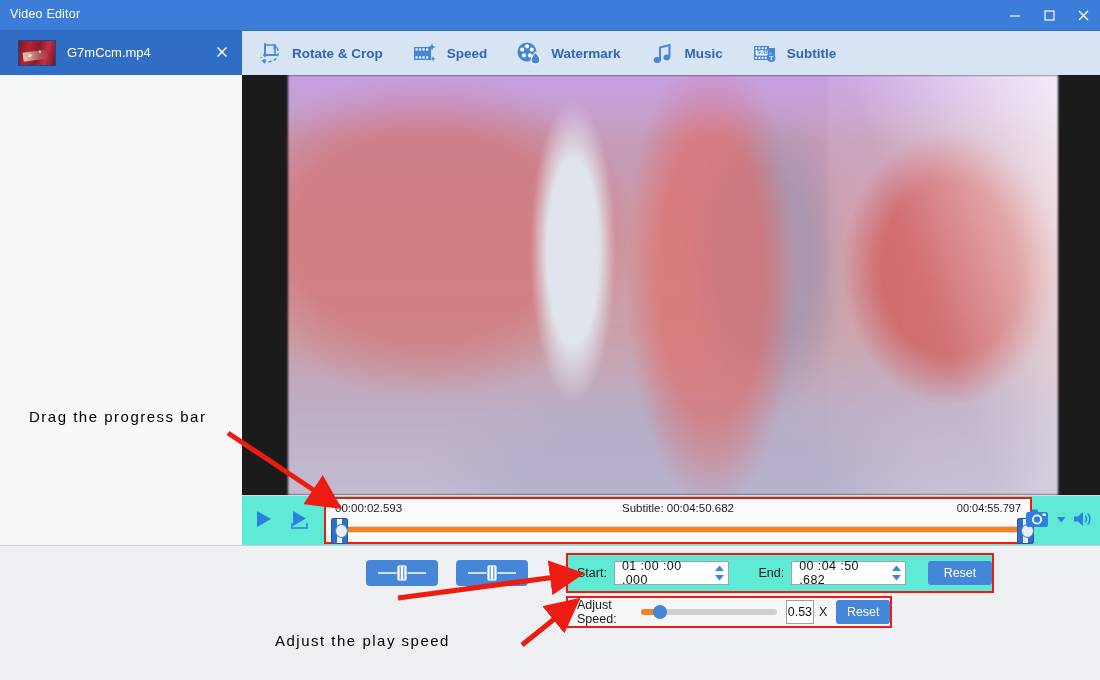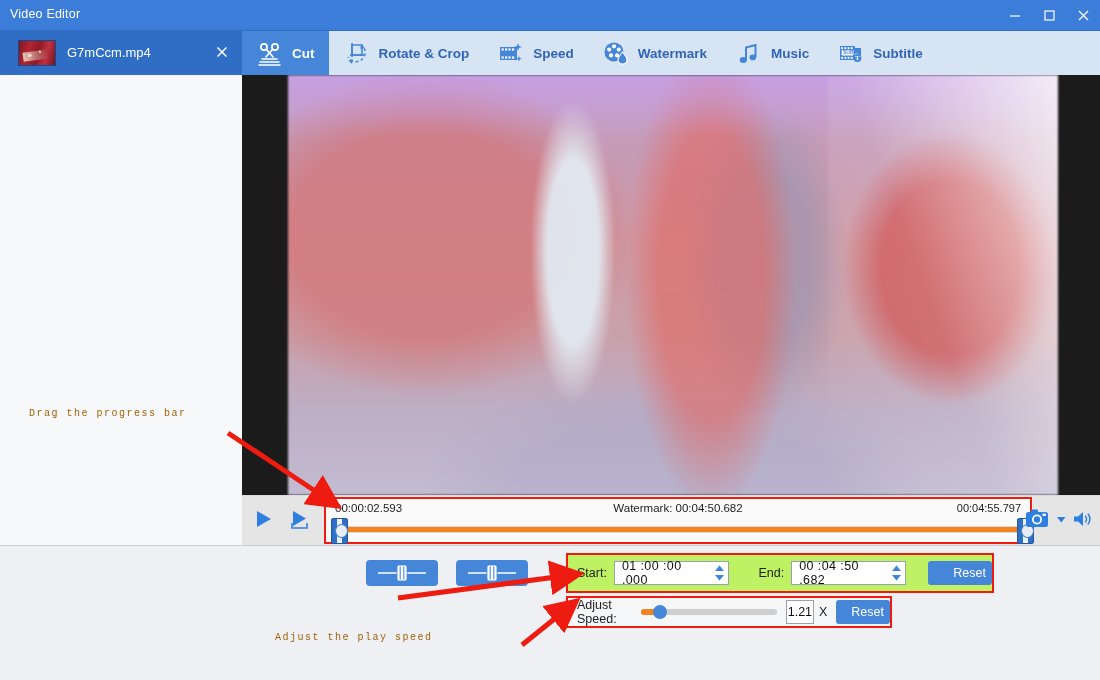--- a/index.html
+++ b/index.html
@@ -93,21 +93,21 @@
     background:linear-gradient(250deg,rgba(255,255,255,.80) 0%,rgba(255,255,255,.10) 55%,rgba(255,255,255,0) 100%);
   }
   .vframe .topglow{
     position:absolute;left:0;top:0;width:770px;height:60px;
     background:linear-gradient(180deg,rgba(196,150,228,.55),rgba(196,150,228,0));
   }
 
   
   .transport{
     position:absolute;left:242px;top:495px;width:858px;height:50px;
-    background:#e5e5e5;border-top:1px solid #d7dbe0;
+    background:#5eead4;border-top:1px solid #d7dbe0;
   }
   .playbtns{position:absolute;left:8px;top:10px;display:flex;align-items:center;gap:10px;}
   .pbtn{width:26px;height:26px;display:flex;align-items:center;justify-content:center;}
   .pbtn svg{display:block;}
 
   .progwrap{
     position:absolute;left:82px;top:1px;width:708px;height:47px;
     border:2px solid #ee1c10;background:#fafafa;box-sizing:border-box;
   }
   .timesrow{position:absolute;left:0;top:3px;width:100%;height:16px;}
@@ -144,57 +144,57 @@
   }
   .markerbtns{position:absolute;left:366px;top:14px;display:flex;gap:18px;}
   .mbtn{
     width:72px;height:26px;background:#4586d9;border-radius:4px;
     display:flex;align-items:center;justify-content:center;
   }
   .mbtn svg{display:block;}
 
   .timebox{
     position:absolute;left:566px;top:553px;width:428px;height:40px;
-    border:2px solid #ee1c10;background:#bef264;box-sizing:border-box;
+    border:2px solid #ee1c10;background:#5eead4;box-sizing:border-box;
     display:flex;align-items:center;
   }
   .lbl{font-size:12.5px;color:#222;margin-left:9px;}
   .spin{
     margin-left:7px;height:24px;background:#ffffff;border:1px solid #9aa2ad;
     display:flex;align-items:center;padding:0 3px 0 7px;box-sizing:border-box;
   }
   .spin .val{font-size:12.5px;color:#111;letter-spacing:.4px;font-family:"Liberation Sans",sans-serif;}
   .spin .arrows{margin-left:6px;display:flex;flex-direction:column;gap:2px;}
   .btn-blue{
     background:#4586d9;color:#fff;border:none;border-radius:3px;
     font-size:12.5px;font-family:"Liberation Sans",sans-serif;cursor:default;
   }
-  .resetbtn{width:66px;height:24px;text-align:right;}
+  .resetbtn{width:66px;height:24px;}
 
   .speedbox{
     position:absolute;left:566px;top:596px;width:326px;height:32px;
     border:2px solid #ee1c10;background:#f5f6f8;box-sizing:border-box;
     display:flex;align-items:center;
   }
   .srail{
     position:relative;margin-left:10px;width:196px;height:6px;
     background:#cfcfcf;border-radius:3px;
   }
   .srail .fill{position:absolute;left:0;top:0;width:16px;height:6px;background:#f58220;border-radius:3px;}
   .srail .sknob{position:absolute;left:12px;top:-4px;width:14px;height:14px;border-radius:50%;background:#4586d9;}
   .svalbox{
     margin-left:9px;width:38px;height:22px;background:#fff;border:1px solid #9aa2ad;
     display:flex;align-items:center;justify-content:center;font-size:12.5px;color:#111;
   }
   .sx{margin-left:5px;font-size:12.5px;color:#222;}
 
   
   .anno{
-    position:absolute;color:#a16207;font-size:10px;letter-spacing:1.5px;
-    font-family:Liberation Mono, monospace;white-space:nowrap;
+    position:absolute;color:#000000;font-size:15px;letter-spacing:1.5px;
+    font-family:Liberation Sans, sans-serif;white-space:nowrap;
   }
   .a1{left:29px;top:408px;}
   .a2{left:185px;top:586px;}
   .a3{left:275px;top:632px;}
   .arrowsvg{position:absolute;pointer-events:none;}
 </style>
 </head>
 <body>
 
 <div class="app">
@@ -229,32 +229,20 @@
       <div class="tabclose">
         <svg width="16" height="16" viewBox="0 0 16 16">
             <line x1="3.5" y1="3.5" x2="12.5" y2="12.5" stroke="#ffffff" stroke-width="1.5"></line>
             <line x1="12.5" y1="3.5" x2="3.5" y2="12.5" stroke="#ffffff" stroke-width="1.5"></line>
           </svg>
       </div>
     </div>
 
     <div class="toolbar">
 
-      <div class="ttab active">
-        <span class="tico">
-          <svg width="28" height="28" viewBox="0 0 28 28">
-            <circle cx="8" cy="7" r="3.1" fill="none" stroke="#ffffff" stroke-width="1.7"></circle>
-            <circle cx="19" cy="7" r="3.1" fill="none" stroke="#ffffff" stroke-width="1.7"></circle>
-            <line x1="10.3" y1="9.2" x2="17.5" y2="17.5" stroke="#ffffff" stroke-width="1.7"></line>
-            <line x1="16.7" y1="9.2" x2="9.5" y2="17.5" stroke="#ffffff" stroke-width="1.7"></line>
-            <path d="M6 19 H21 M4 22 H23 M3 25 H24" stroke="#ffffff" stroke-width="1.6" fill="none" stroke-linecap="round"></path>
-          </svg>
-        </span>
-        <span>Cut</span>
-      </div>
 
       <div class="ttab">
         <span class="tico">
           <svg width="28" height="28" viewBox="0 0 28 28">
             <path d="M9 5 h10 v10 h-10 z" fill="none" stroke="#4586d9" stroke-width="1.6"></path>
             <line x1="9" y1="3" x2="9" y2="17" stroke="#4586d9" stroke-width="1.6"></line>
             <line x1="7" y1="15" x2="21" y2="15" stroke="#4586d9" stroke-width="1.6"></line>
             <path d="M21 8 a9 9 0 0 1 -16 9" fill="none" stroke="#4586d9" stroke-width="1.5" stroke-dasharray="3 2.5"></path>
             <path d="M18 4 l3.5 3.6 l-4.2 1.4 z" fill="#4586d9"></path>
             <path d="M9 24 l-3.6 -3.6 l4.3 -1.3 z" fill="#4586d9"></path>
@@ -365,21 +353,21 @@
       <div class="pbtn">
         <svg width="18" height="18" viewBox="0 0 18 18">
             <rect x="3" y="4" width="11" height="11" fill="#2f7fe0"></rect>
           </svg>
       </div>
     </div>
 
     <div class="progwrap">
       <div class="timesrow">
         <span class="t-left">00:00:02.593</span>
-        <span class="t-mid">Watermark: 00:04:50.682</span>
+        <span class="t-mid">Subtitle: 00:04:50.682</span>
         <span class="t-right">00:04:55.797</span>
       </div>
       <div class="trackbase"></div>
       <div class="track"></div>
       <div class="handle left">
           <span class="knob"></span>
         </div>
       <div class="handle right">
           <span class="knob"></span>
         </div>
@@ -460,21 +448,21 @@
     </span>
     <button class="btn-blue resetbtn" style="margin-left:22px;">Reset</button>
   </div>
 
   <div class="speedbox">
     <span class="lbl">Adjust Speed:</span>
     <span class="srail">
       <span class="fill"></span>
       <span class="sknob"></span>
     </span>
-    <span class="svalbox">1.21</span>
+    <span class="svalbox">0.53</span>
     <span class="sx">X</span>
     <button class="btn-blue resetbtn" style="margin-left:9px;width:72px;height:24px;">Reset</button>
   </div>
 
   <div class="anno a1">Drag the progress bar</div>
   <div class="anno a3">Adjust the play speed</div>
 
   <svg class="arrowsvg" style="left:0;top:0;width:1100px;height:680px;">
     <defs>
       <marker id="ah" markerWidth="7" markerHeight="7" refX="1.2" refY="3.5" orient="auto">

